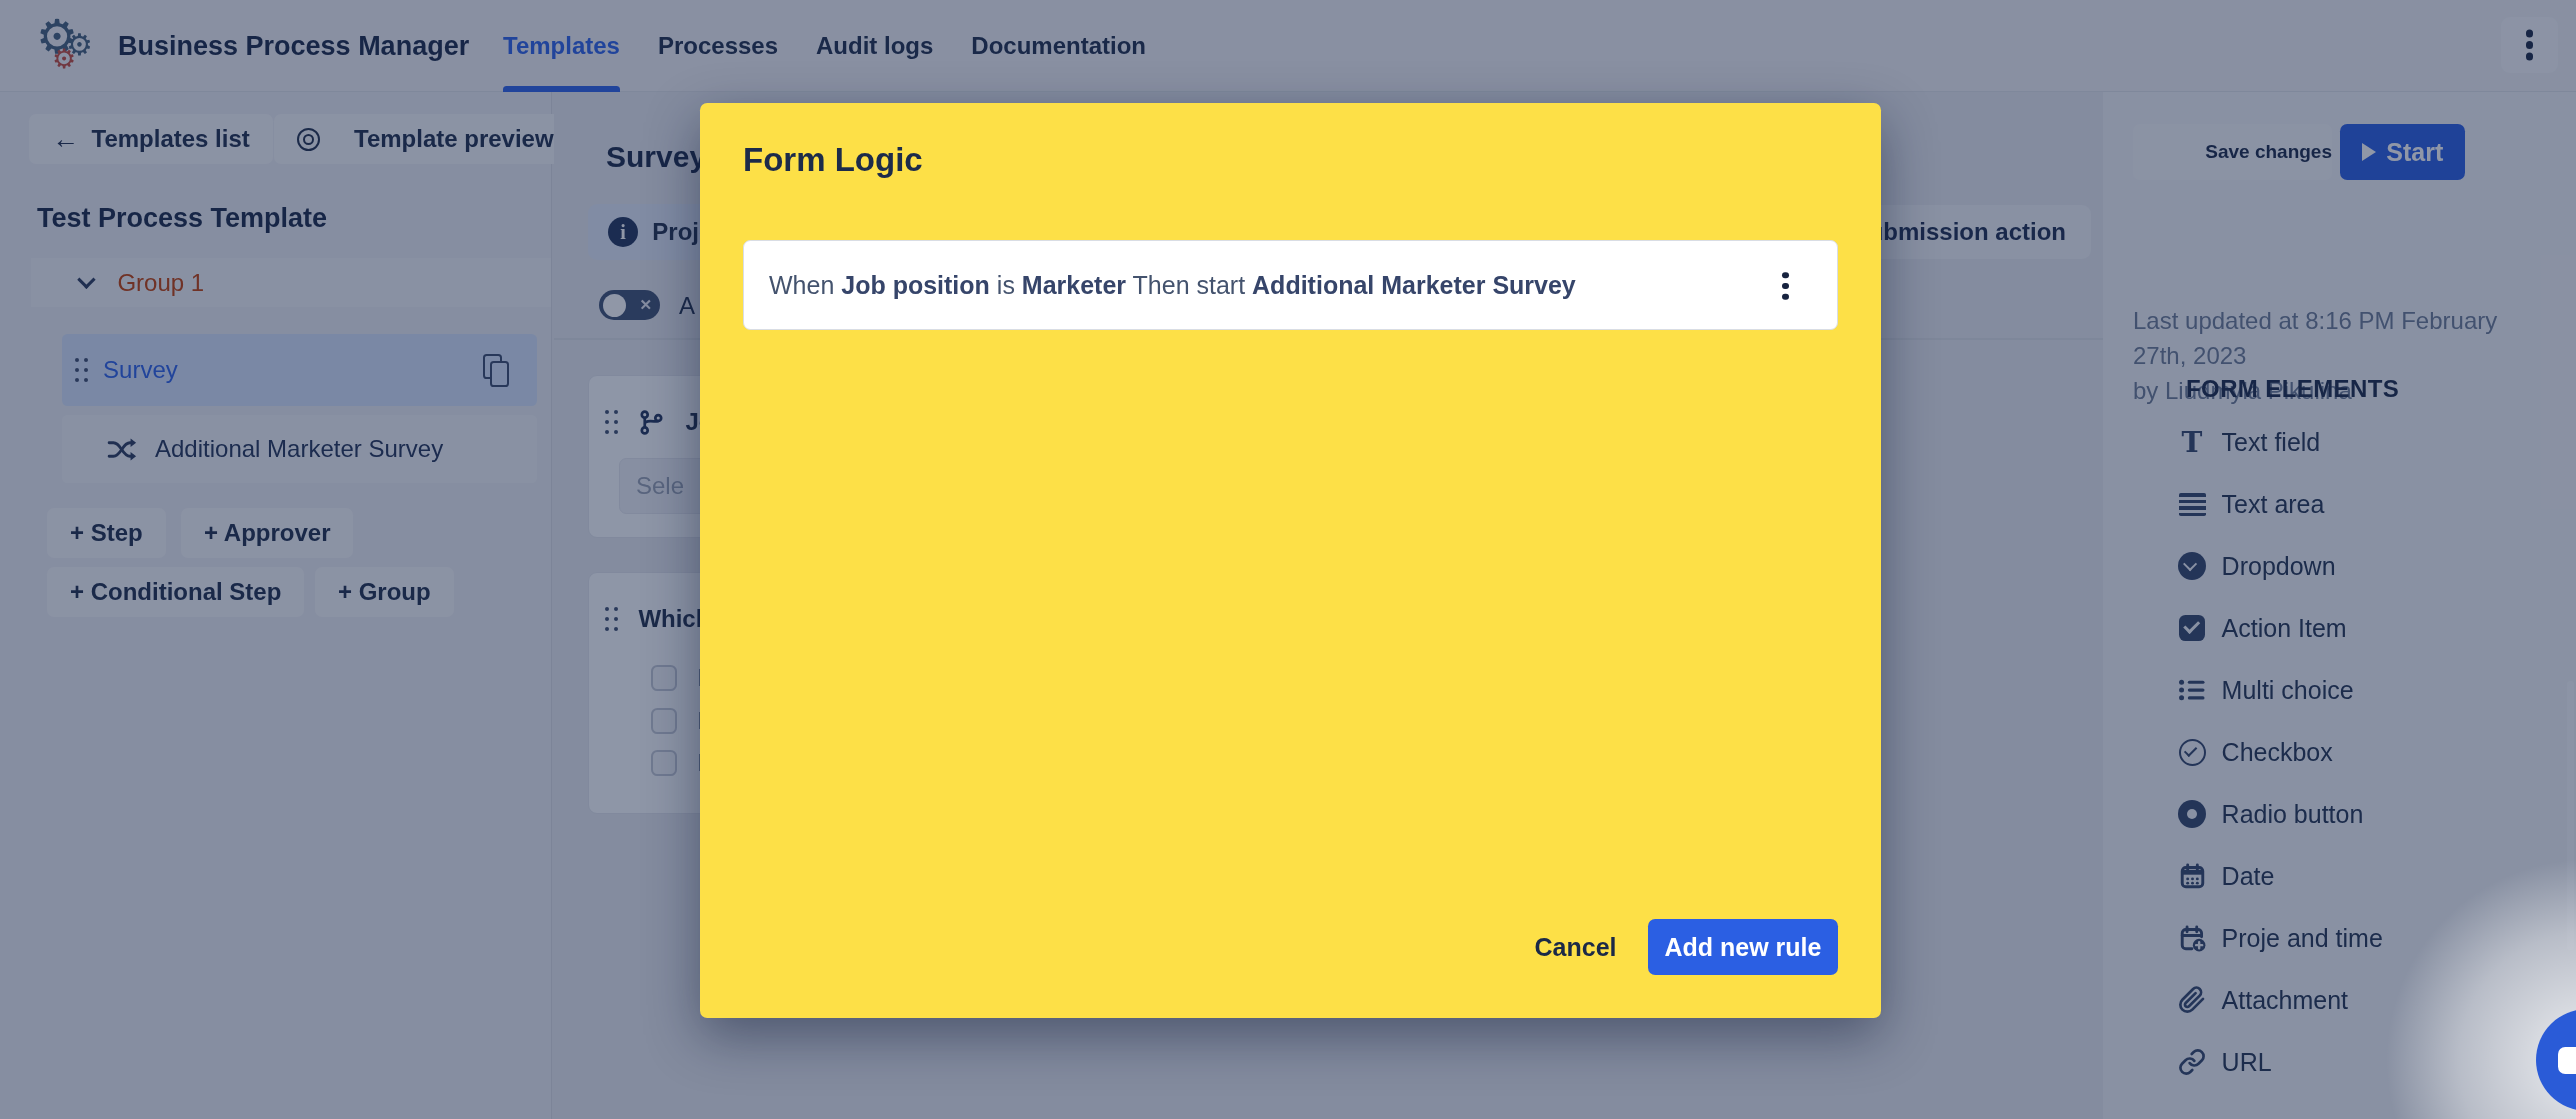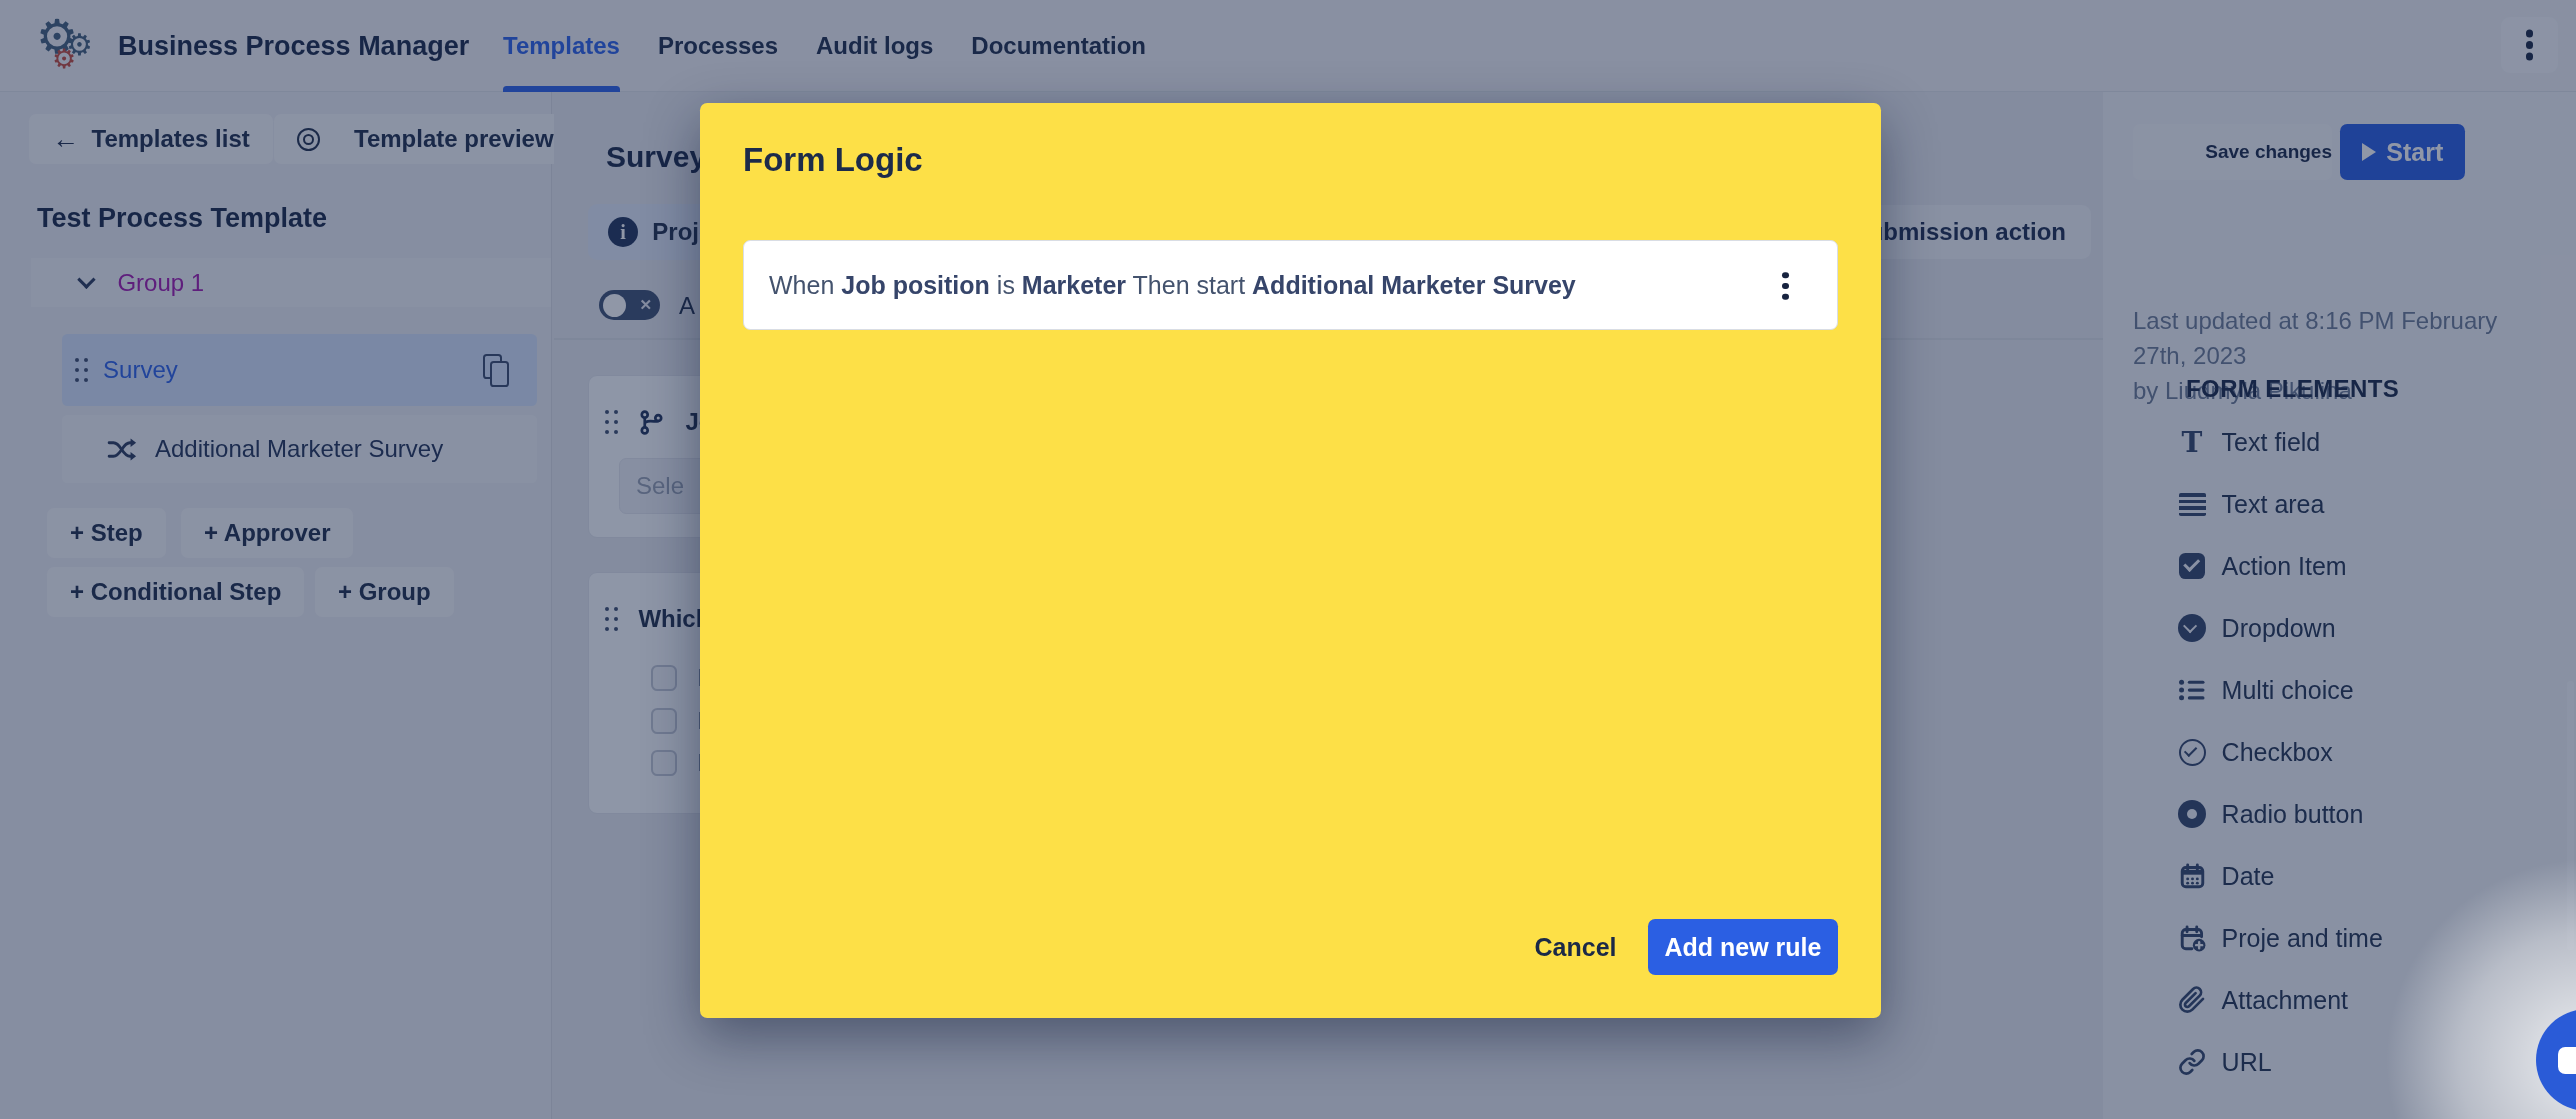--- a/index.html
+++ b/index.html
@@ -29,21 +29,21 @@
   
   .btn-light { display:inline-flex; align-items:center; gap:12.5px; height:50px; padding:0 23px; border-radius:7.2px; background:#f6f7fa; font-size:24px; font-weight:700; color:#20304f; cursor:pointer; white-space:nowrap; }
   .sb-btn1 { position:absolute; left:29px; top:22.4px; }
   .sb-btn2 { position:absolute; left:274px; top:22.4px;gap:34px; }
   .arrow-glyph { font-size:27px; font-weight:400; line-height:1; }
   .preview-ic { width:23px; height:23px; border:2.7px solid #22324f; border-radius:50%; display:flex; align-items:center; justify-content:center; }
   .preview-ic::before { content:""; width:7.2px; height:7.2px; border:2.7px solid #22324f; border-radius:50%; }
   .sb-heading { position:absolute; left:37px; top:111px; font-size:27px; font-weight:700; color:#1c2b4a; }
   .group-row { position:absolute; left:31px; top:166px; width:520px; height:49px; background:#f2f4f8; display:flex; align-items:center; cursor:pointer; }
   .chev { width:13.4px; height:13.4px; border:solid #2c3c5e; border-width:0 0 3.1px 3.1px; transform:rotate(-45deg); margin-left:49px; margin-top:-5.4px; }
-  .group-row .lbl { margin-left:24px; font-size:24px; color:#a21caf; }
+  .group-row .lbl { margin-left:24px; font-size:24px; color:#c2410c; }
   .tree-row { position:absolute; left:62px; width:475px; border-radius:5.4px; display:flex; align-items:center; }
   .row-survey { top:242px; height:72px; background:#d5e3fb; cursor:pointer; }
   .row-survey .lbl { margin-left:14.3px; font-size:24px; color:#2f63e8; }
   .row-add { top:323px; height:68px; background:#f2f4f8; cursor:pointer; }
   .row-add .lbl { margin-left:18px; font-size:24px; color:#25355a; }
   .dotgrid { position:relative; width:13.4px; height:24px; flex:0 0 13.4px; }
   .dotgrid::before { content:""; position:absolute; width:4px; height:4px; border-radius:50%; background:#3e4f70; box-shadow:9px 0 #3e4f70, 0 10px #3e4f70, 9px 10px #3e4f70, 0 20px #3e4f70, 9px 20px #3e4f70; }
   .row-survey .dotgrid { margin-left:13.4px; }
   .copy-ic { position:absolute; right:25px; top:20px; width:29px; height:32px; cursor:pointer; }
   .copy-ic::before { content:""; position:absolute; left:0; top:0; width:15px; height:20.6px; border:2.7px solid #3c4c6e; border-radius:3.6px; }
@@ -268,29 +268,29 @@
         <span class="lbl">Text field</span>
       </div>
       <div class="fe-item">
         <span class="fe-ic">
             <span class="ta-bars"></span>
           </span>
         <span class="lbl">Text area</span>
       </div>
       <div class="fe-item">
         <span class="fe-ic">
+            <span class="dd-circ"></span>
+          </span>
+        <span class="lbl">Dropdown</span>
+      </div>
+      <div class="fe-item">
+        <span class="fe-ic">
             <span class="ai-box"></span>
           </span>
         <span class="lbl">Action Item</span>
-      </div>
-      <div class="fe-item">
-        <span class="fe-ic">
-            <span class="dd-circ"></span>
-          </span>
-        <span class="lbl">Dropdown</span>
       </div>
       <div class="fe-item">
         <span class="fe-ic">
           <svg width="28" height="24" viewBox="0 0 26 23">
             <g fill="#33466b">
               <circle cx="3" cy="4" r="2.4"></circle>
                 <circle cx="3" cy="11.5" r="2.4"></circle>
                 <circle cx="3" cy="19" r="2.4"></circle>
               <rect x="9" y="2.6" width="16" height="3" rx="1.5"></rect>
                 <rect x="9" y="10.1" width="16" height="3" rx="1.5"></rect>

